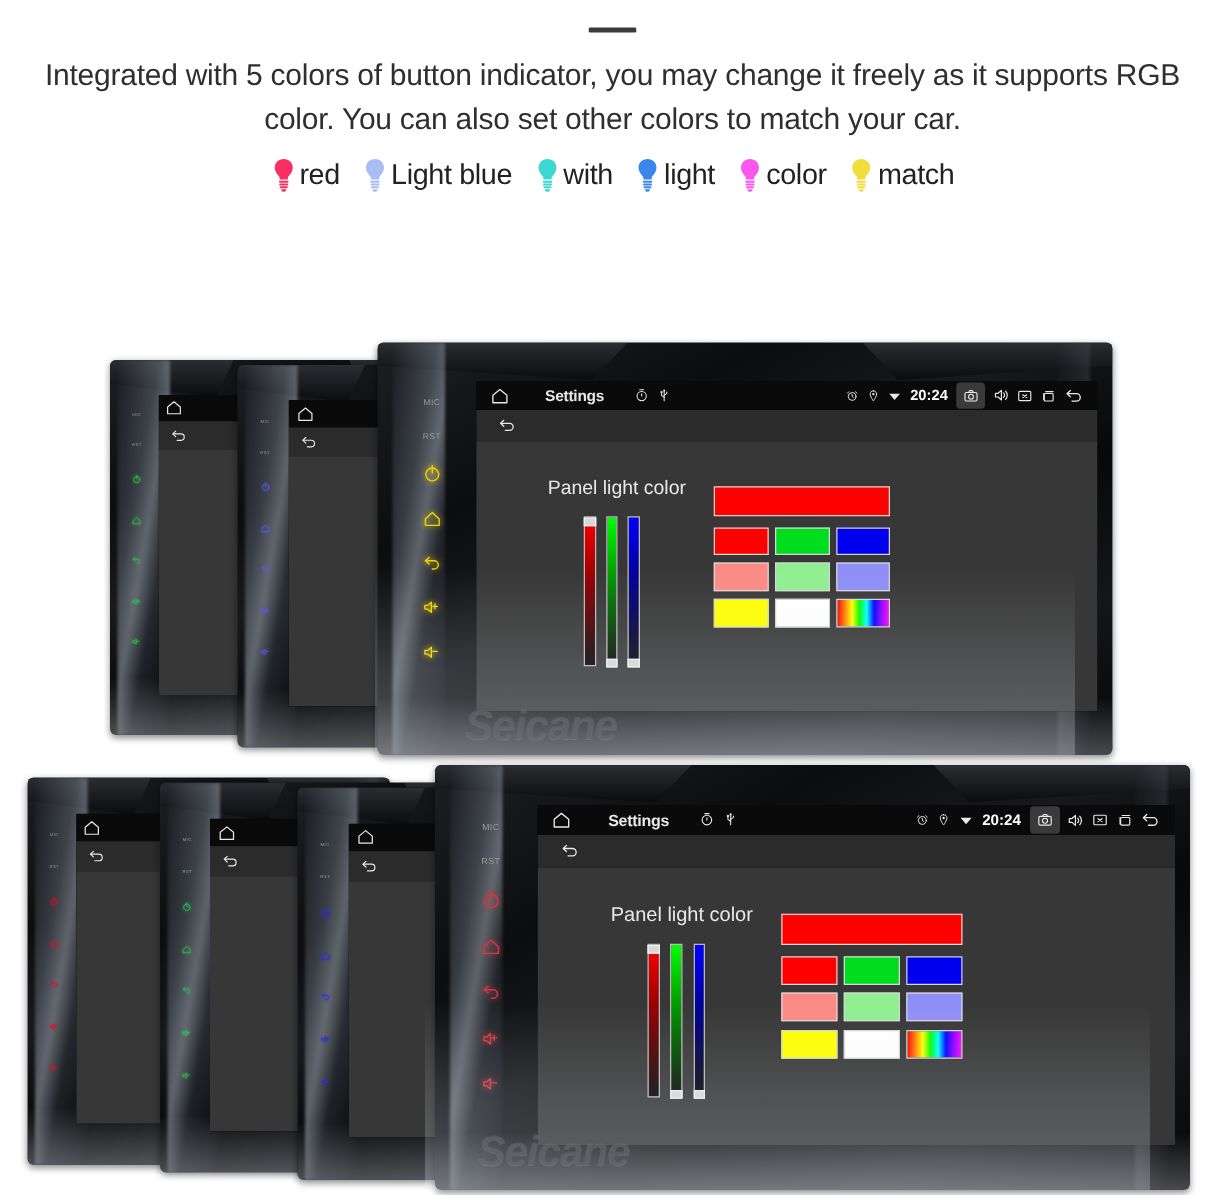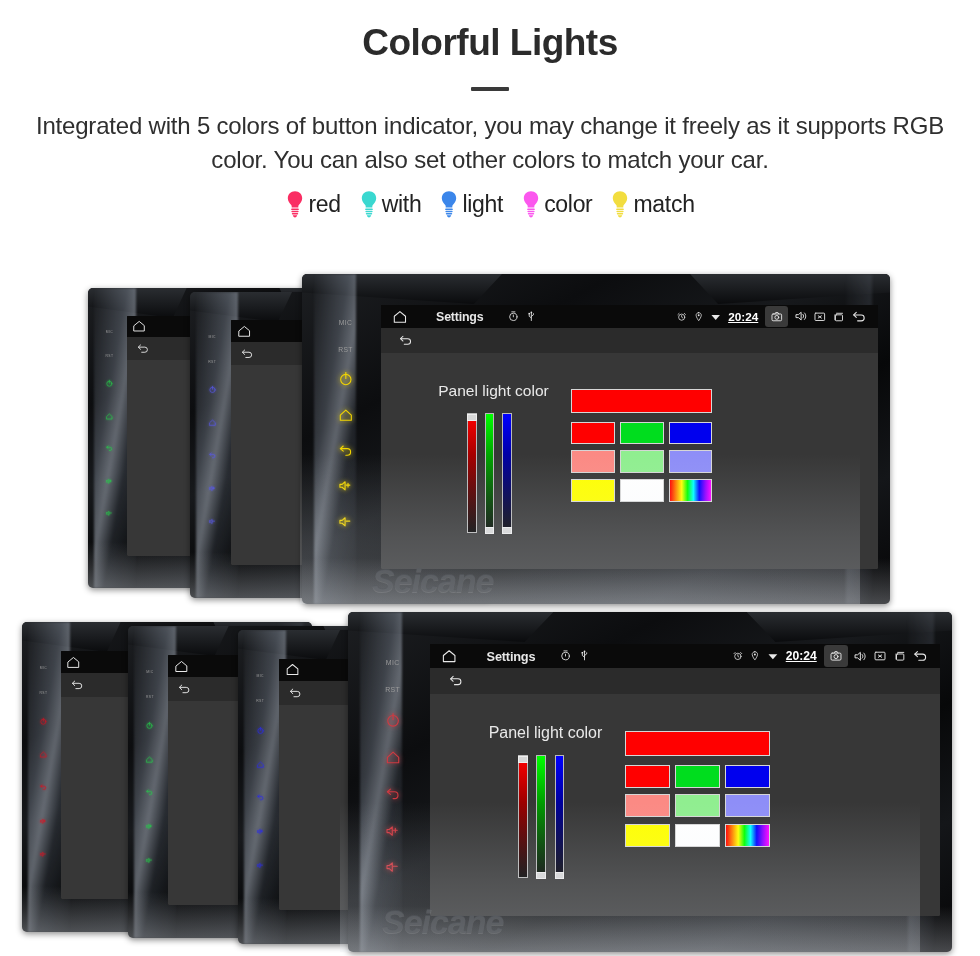--- a/index.html
+++ b/index.html
@@ -104,21 +104,21 @@
     position: absolute; background: #0b0b0b; overflow: hidden; z-index: 3;
     border-radius: 1px;
   }
   .statusbar {
     position:absolute; left:0; right:0; top:0;
     display:flex; align-items:center;
     background:#0a0a0a; color:#e8e8e8;
   }
   .sb-title { font-weight: bold; letter-spacing: -0.2px; }
   .sb-right { margin-left:auto; display:flex; align-items:center; }
-  .sb-clock { color:#fff;text-decoration:underline; }
+  .sb-clock { color:#fff; }
   .cam-hl { background:#3a3a3a; border-radius: 3px; display:flex; align-items:center; justify-content:center; }
 
   .subbar { position:absolute; left:0; right:0; background:#2b2b2b; }
   .content { position:absolute; left:0; right:0; bottom:0; background:#373737; }
 
   .panelwrap { position:absolute; display:flex; align-items:center; }
   .panel-label { color:#e9e9e9; white-space:nowrap; }
   .sliders { display:flex; }
   .slider { position:relative; border:1px solid #b9b9b9; }
   .slider .knob { position:absolute; left:-1px; right:-1px; background:#d8d8d8; border:1px solid #efefef; }
@@ -141,34 +141,43 @@
   .glassveil {
     position:absolute; z-index:5; pointer-events:none;
     background: linear-gradient(180deg, rgba(226,232,240,0) 0%, rgba(226,232,240,.16) 55%, rgba(226,232,240,.26) 100%);
   }
 </style>
 </head>
 <body>
 
 <div id="page">
 
-  <div class="hdr-title">Colorful Lights</div>
   <div class="hdr-rule"></div>
   <div class="hdr-sub">Integrated with 5 colors of button indicator, you may change it freely as it supports RGB color. You can also set other colors to match your car.</div>
 
   <div class="legend" id="legend">
       <div class="legend-item">
         <svg class="bulb" viewBox="0 0 20 28">
     <path d="M10 1.2c-4.3 0-7.2 3.1-7.2 7 0 3 1.9 5 3.2 6.6.5.6.7 1.1.7 1.7v1.1h6.6v-1.1c0-.6.2-1.1.7-1.7 1.3-1.6 3.2-3.6 3.2-6.6 0-3.9-2.9-7-7.2-7z" fill="#fa2e63"></path>
     <rect x="6.2" y="18.6" width="7.6" height="1.5" rx=".7" fill="#fa2e63"></rect>
     <rect x="6.4" y="20.8" width="7.2" height="1.5" rx=".7" fill="#fa2e63"></rect>
     <rect x="6.8" y="23" width="6.4" height="1.5" rx=".7" fill="#fa2e63"></rect>
     <path d="M7.8 25.3h4.4c-.4 1.4-1.1 2.1-2.2 2.1s-1.8-.7-2.2-2.1z" fill="#fa2e63"></path>
   </svg>
         <span class="legend-label">red</span>
+      </div>
+      <div class="legend-item">
+        <svg class="bulb" viewBox="0 0 20 28">
+    <path d="M10 1.2c-4.3 0-7.2 3.1-7.2 7 0 3 1.9 5 3.2 6.6.5.6.7 1.1.7 1.7v1.1h6.6v-1.1c0-.6.2-1.1.7-1.7 1.3-1.6 3.2-3.6 3.2-6.6 0-3.9-2.9-7-7.2-7z" fill="#a9bdf5"></path>
+    <rect x="6.2" y="18.6" width="7.6" height="1.5" rx=".7" fill="#a9bdf5"></rect>
+    <rect x="6.4" y="20.8" width="7.2" height="1.5" rx=".7" fill="#a9bdf5"></rect>
+    <rect x="6.8" y="23" width="6.4" height="1.5" rx=".7" fill="#a9bdf5"></rect>
+    <path d="M7.8 25.3h4.4c-.4 1.4-1.1 2.1-2.2 2.1s-1.8-.7-2.2-2.1z" fill="#a9bdf5"></path>
+  </svg>
+        <span class="legend-label">Light blue</span>
       </div>
       <div class="legend-item">
         <svg class="bulb" viewBox="0 0 20 28">
     <path d="M10 1.2c-4.3 0-7.2 3.1-7.2 7 0 3 1.9 5 3.2 6.6.5.6.7 1.1.7 1.7v1.1h6.6v-1.1c0-.6.2-1.1.7-1.7 1.3-1.6 3.2-3.6 3.2-6.6 0-3.9-2.9-7-7.2-7z" fill="#3ad8d0"></path>
     <rect x="6.2" y="18.6" width="7.6" height="1.5" rx=".7" fill="#3ad8d0"></rect>
     <rect x="6.4" y="20.8" width="7.2" height="1.5" rx=".7" fill="#3ad8d0"></rect>
     <rect x="6.8" y="23" width="6.4" height="1.5" rx=".7" fill="#3ad8d0"></rect>
     <path d="M7.8 25.3h4.4c-.4 1.4-1.1 2.1-2.2 2.1s-1.8-.7-2.2-2.1z" fill="#3ad8d0"></path>
   </svg>
         <span class="legend-label">with</span>

